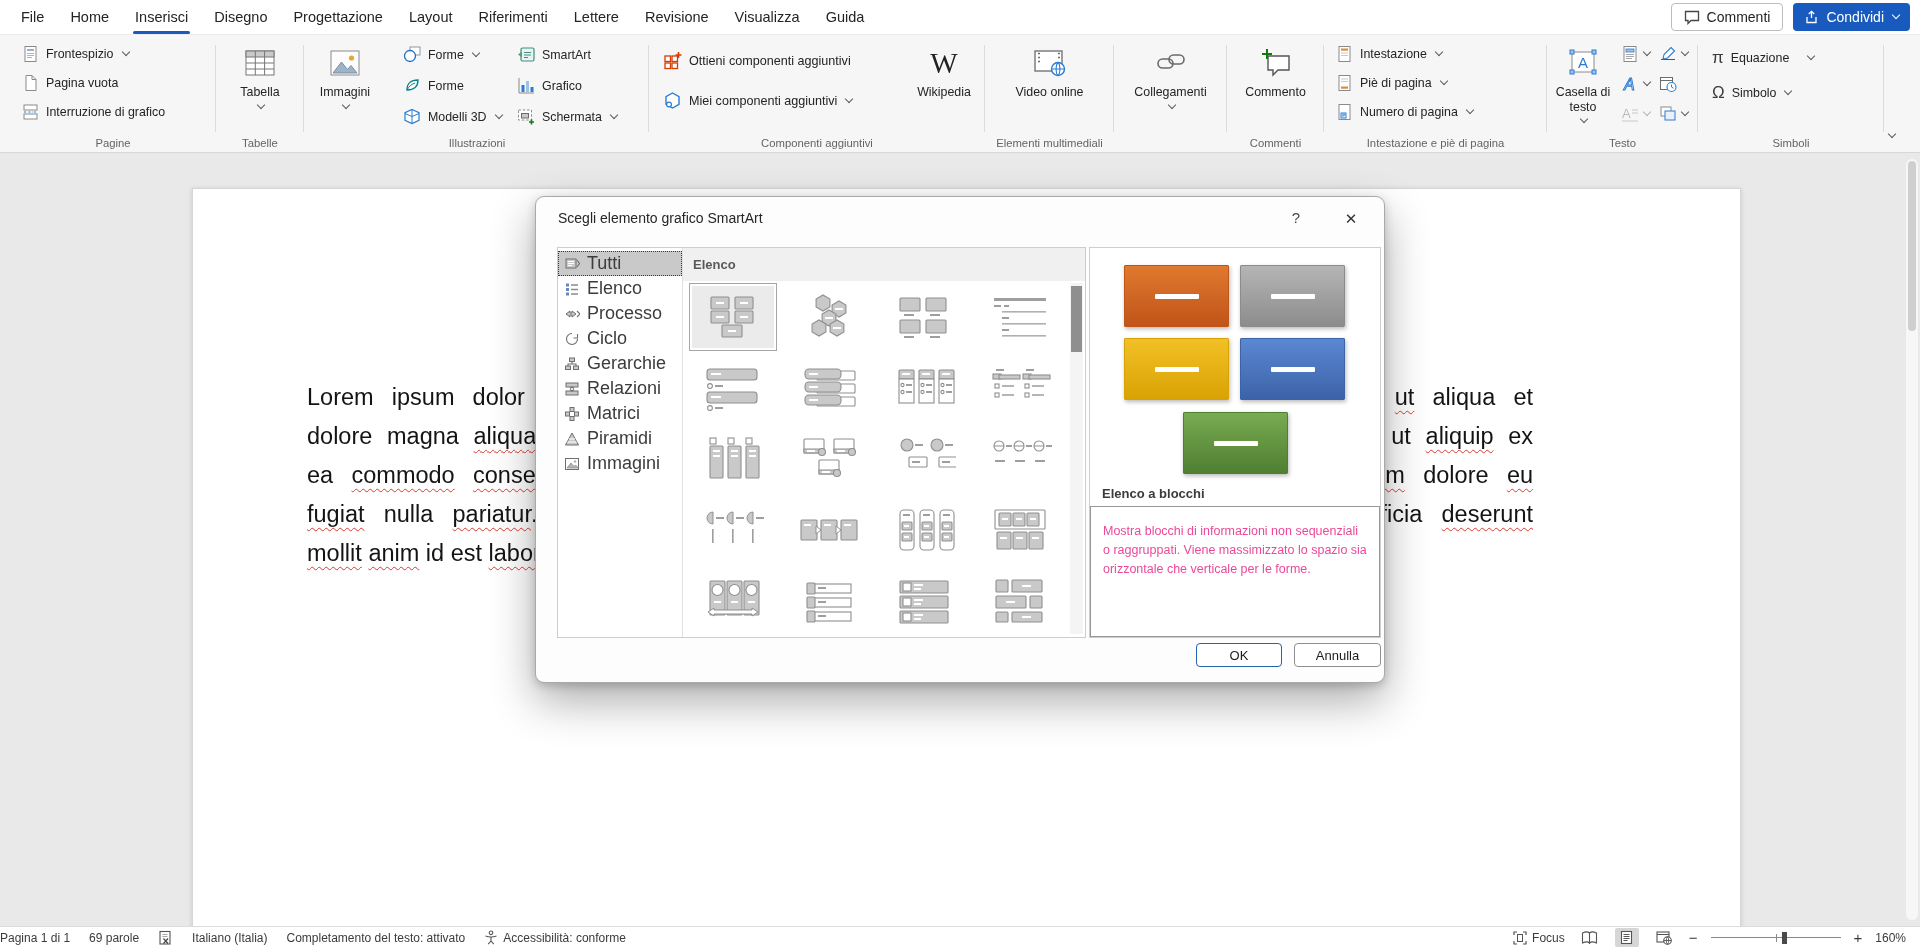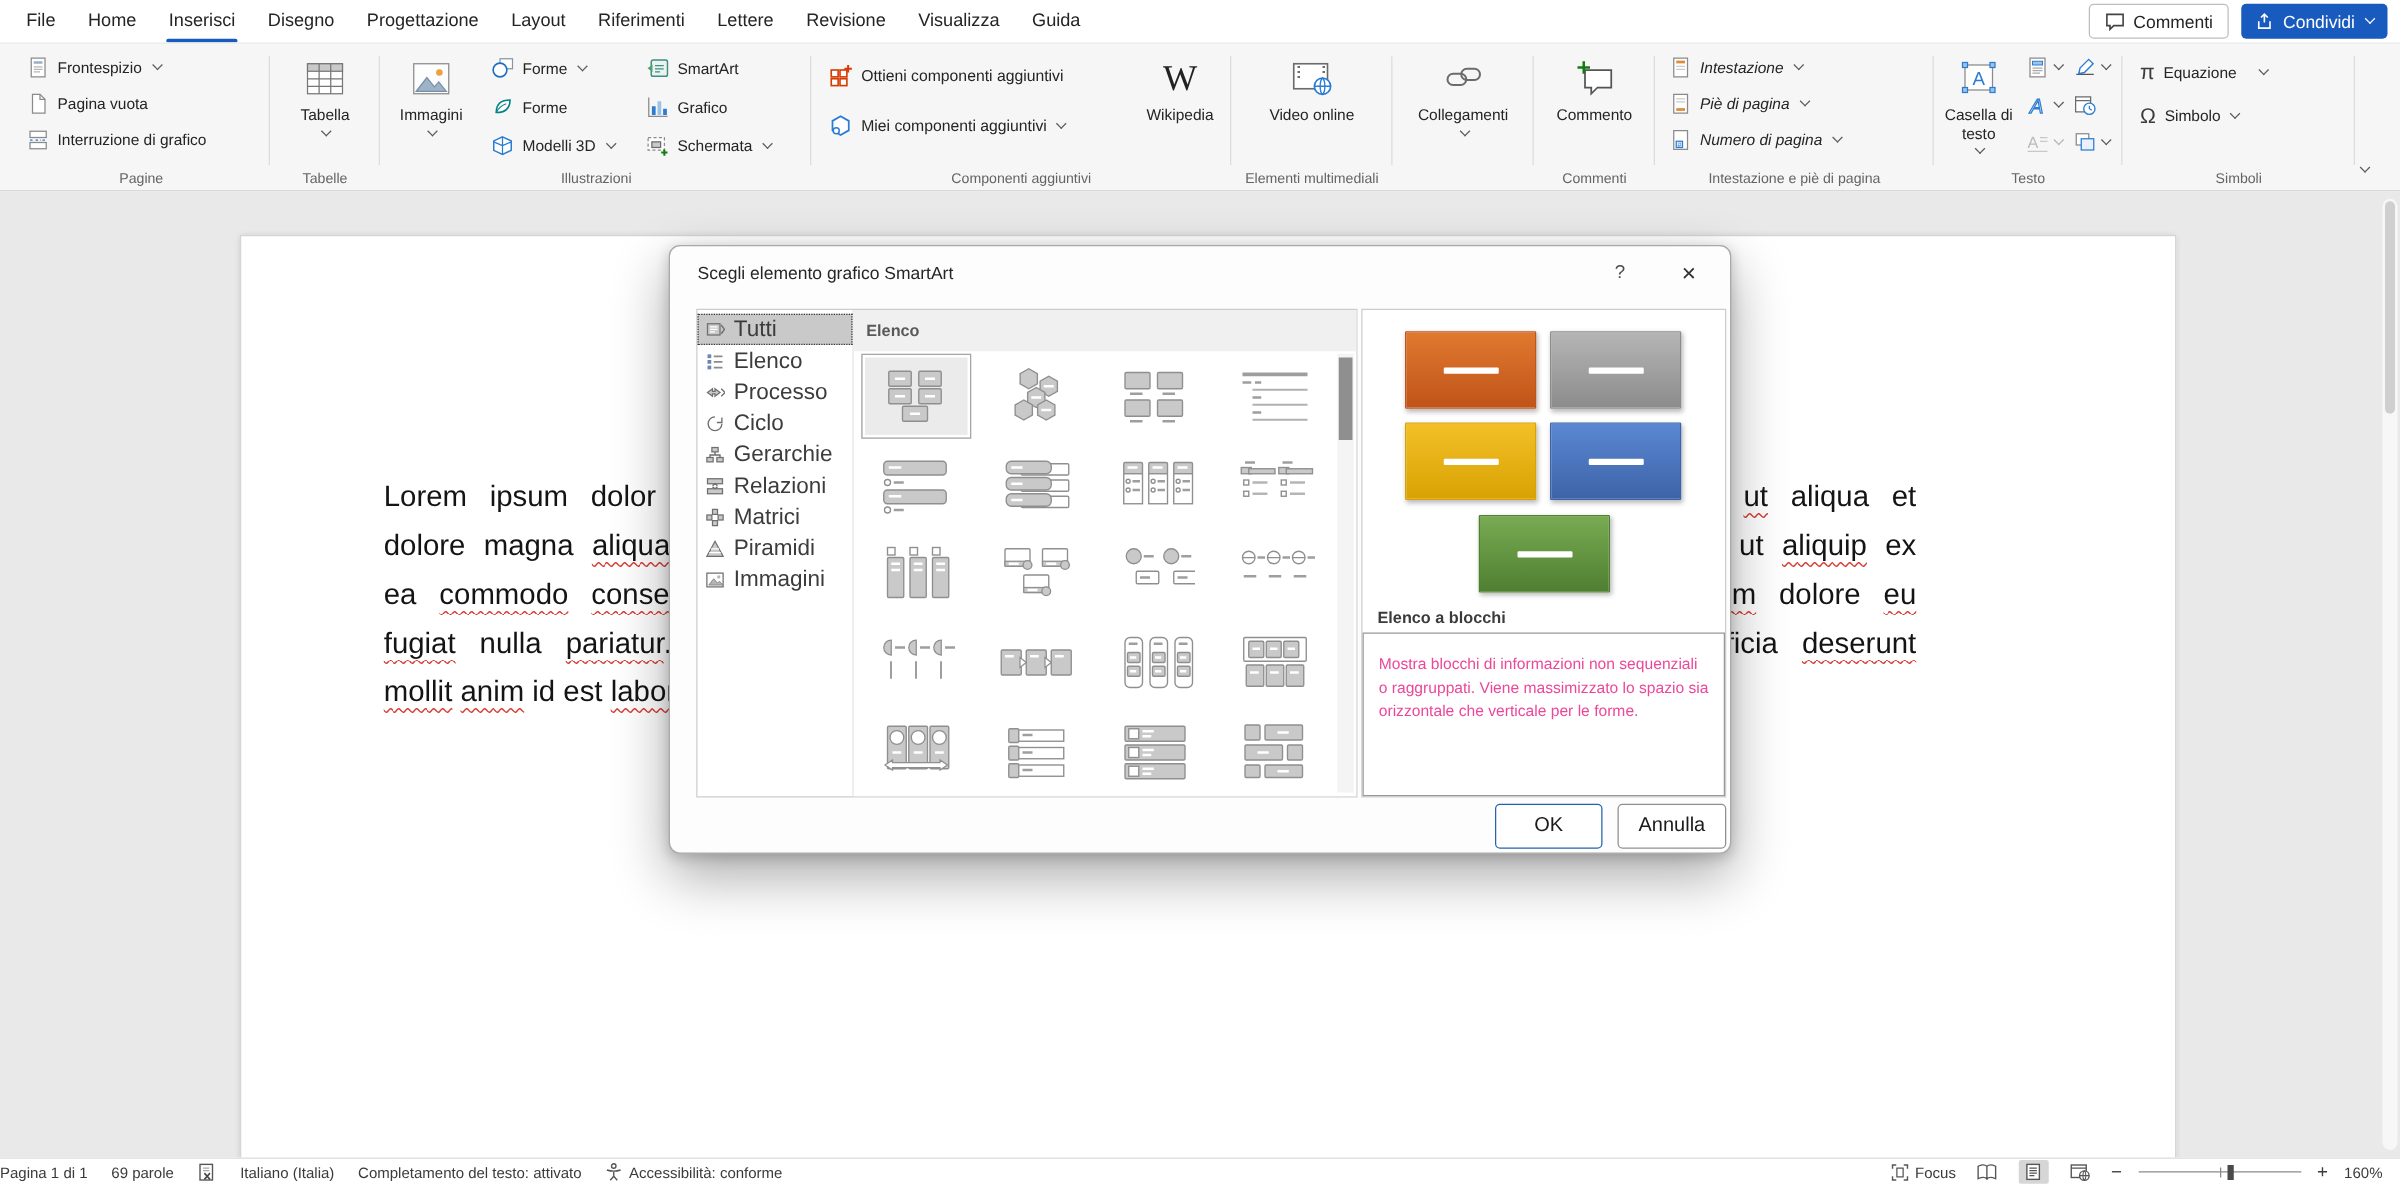--- a/index.html
+++ b/index.html
@@ -60,21 +60,21 @@
   .thumb { width:82px; height:64px; display:flex; align-items:center; justify-content:center; }
   .thumb.selected { width:88px; height:68px; border:1px solid #a6a6a6; background:#ebebeb; box-shadow:inset 0 0 0 2px #fff; }
   .gscroll { position:absolute; right:2px; top:35px; bottom:3px; width:13px; background:#f4f4f4; }
   .gthumb { position:absolute; left:1px; right:1px; top:3px; height:66px; background:#8f8f8f; }
   .preview { position:absolute; left:553px; top:50px; width:292px; height:391px; border:1px solid #cdcdcd; background:#fff; }
   .pblock { position:absolute; width:105px; height:62px; border-radius:1px; box-shadow:1px 2px 4px rgba(0,0,0,.28); }
   .pblock::after { content:''; position:absolute; left:50%; top:50%; width:44px; height:4.5px; margin-left:-22px; margin-top:-2px; background:#fff; border-radius:1px; }
   .ptitle { position:absolute; left:12px; top:238px; font-weight:bold; font-size:13px; color:#3b3b3b; }
   .pdesc { position:absolute; left:0; right:0; top:258px; bottom:0; border:1px solid #989898; padding:15px 12px; font-size:12.5px; line-height:1.5; color:#ec4899; background:#fff; }
   .dlg-footer { position:absolute; left:0; right:0; bottom:0; height:46px; }
-  .dbtn { position:absolute; top:7px; height:36px; border-radius:4px; background:#fff; font-size:16px; color:#1b1b1b; font-family:"Liberation Sans",sans-serif; }
+  .dbtn { position:absolute; top:7px; height:24px; border-radius:4px; background:#fff; font-size:13px; color:#1b1b1b; font-family:"Liberation Sans",sans-serif; }
   .dbtn.ok { left:660px; width:86px; border:1px solid #2563ad; }
   .dbtn.cancel { left:758px; width:87px; border:1px solid #8f8f8f; }
 
   
   .statusbar { position:absolute; left:0; right:0; top:926px; height:22px; background:#fff; border-top:1px solid #dcdcdc; display:flex; align-items:center; font-size:12px; color:#3b3b3b; }
   .sb-left { display:flex; align-items:center; gap:19px; }
   .sb-item { display:flex; align-items:center; gap:5px; white-space:nowrap; }
   .sb-right { margin-left:auto; display:flex; align-items:center; gap:13px; padding-right:14px; }
   .viewbtn { width:24px; height:19px; display:flex; align-items:center; justify-content:center; border-radius:2px; }
   .viewbtn.active { background:#d6d6d6; }
@@ -173,21 +173,21 @@
         <span class="bicon">
           <svg width="30" height="26" viewBox="0 0 30 26">
               <rect x="1" y="1" width="28" height="24" fill="#fdfdfd" stroke="#8a8a8a"></rect>
               <circle cx="21.5" cy="8" r="2.6" fill="#e8a33d"></circle>
               <path d="M3 23l8.5-11 6 7.5 3.5-4 6 7.5z" fill="#9db3c8" stroke="#7a8fa5"></path>
             </svg>
         </span>
         <span>Immagini</span>
         <span class="chev"></span>
       </div>
-      <div class="stack" style="left:84px;top:7px;gap:6px;">
+      <div class="stack" style="left:94px;top:7px;gap:6px;">
         <div class="sbtn">
           <svg width="18" height="17" viewBox="0 0 18 17">
               <rect x="7" y="1" width="10" height="8" fill="#fff" stroke="#8496ab"></rect>
               <circle cx="7" cy="10" r="5.5" fill="#fff" stroke="#1d6fc0" stroke-width="1.3"></circle>
             </svg>
           <span>Forme</span>
             <span class="chev"></span>
         </div>
         <div class="sbtn">
           <svg width="18" height="17" viewBox="0 0 18 17">
@@ -299,21 +299,21 @@
               <path d="M9 8h21v14H19l-5 5v-5H9z" fill="#fff" stroke="#555" stroke-width="1.4"></path>
               <path d="M8 1v10M3 6h10" stroke="#107c10" stroke-width="2"></path>
             </svg>
         </span>
         <span>Commento</span>
       </div>
       <div class="glabel">Commenti</div>
     </div>
 
     <div class="rgroup" style="left:1324px;width:223px;">
-      <div class="stack" style="gap:4px;font-style:italic;">
+      <div class="stack" style="gap:4px;">
         <div class="sbtn">
           <svg width="17" height="18" viewBox="0 0 17 18">
               <rect x="3" y="1.5" width="11" height="15" fill="#fff" stroke="#8a8a8a"></rect>
               <rect x="5" y="3.5" width="7" height="2.2" fill="#e08a3c"></rect>
               <path d="M5 8h7M5 10.5h7" stroke="#c9c9c9"></path>
             </svg>
           <span>Intestazione</span>
             <span class="chev"></span>
         </div>
         <div class="sbtn">

